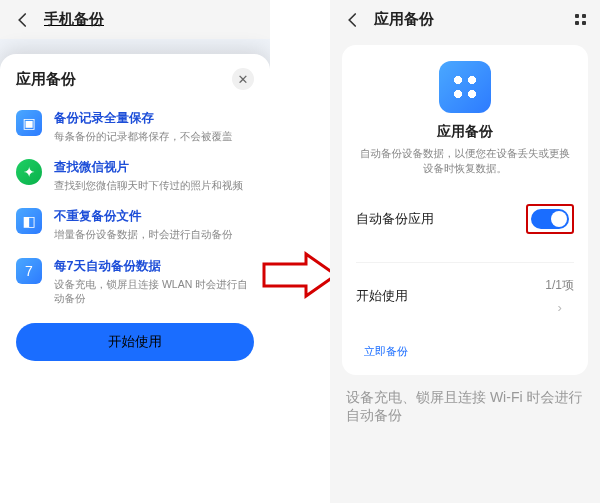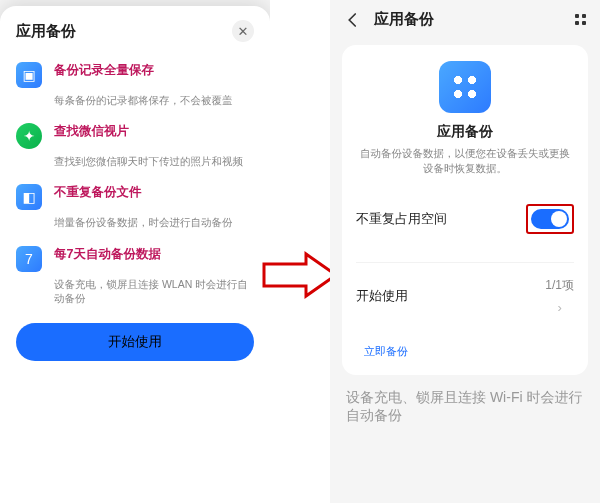--- a/index.html
+++ b/index.html
@@ -44,22 +44,22 @@
 
 
 .sheet { position:absolute; left:0; right:0; bottom:0; background:#fff; border-radius:16px 16px 0 0; padding:14px 16px 16px; box-shadow:0 -4px 20px rgba(0,0,0,0.12); }
 .sheet-head { display:flex; align-items:center; justify-content:space-between; margin-bottom:12px; }
 .sheet-title { font-size:15px; font-weight:600; color:#222; }
 .close-btn { width:22px; height:22px; border-radius:50%; background:#f0f0f0; display:flex; align-items:center; justify-content:center; color:#666; font-size:13px; }
 .feat { display:flex; align-items:flex-start; padding:8px 0; }
 .feat-icon { width:26px; height:26px; border-radius:6px; display:flex; align-items:center; justify-content:center; color:#fff; font-size:14px; margin-right:12px; flex-shrink:0; }
 .feat-icon.blue { background:linear-gradient(135deg,#4aa8ff,#2d7bff); }
 .feat-icon.green { background:linear-gradient(135deg,#1fcf64,#0ab14b); border-radius:50%; }
-.feat-body .ft { font-size:12.5px; font-weight:600; color:#be185d; }
-.feat-body .fs { font-size:10.5px; color:#888; margin-top:14px; line-height:1.35; }
+.feat-body .ft { font-size:12.5px; font-weight:600; color:#1d4ed8; }
+.feat-body .fs { font-size:10.5px; color:#888; margin-top:2px; line-height:1.35; }
 .cta { margin-top:10px; background:#1a6dff; color:#000000; text-align:center; padding:10px; border-radius:22px; font-size:13.5px; font-weight:500; }
 
 
 .r-body { padding: 0 12px; }
 .r-hero-card { background:#fff; border-radius:14px; padding:16px 14px 14px; margin-top:6px; }
 .r-hero-top { text-align:center; }
 .r-big-icon { width:52px; height:52px; border-radius:12px; background:linear-gradient(135deg,#4aa8ff,#2d7bff); margin:0 auto 10px; display:flex; align-items:center; justify-content:center; }
 .r-big-icon:before { content:""; width:30px; height:30px; background:
   radial-gradient(circle at 8px 8px,#fff 4px,transparent 4px),
   radial-gradient(circle at 22px 8px,#fff 4px,transparent 4px),
@@ -177,21 +177,21 @@
 
   <div class="r-body">
     <div class="r-hero-card">
       <div class="r-hero-top">
         <div class="r-big-icon"></div>
         <div class="r-hero-title">应用备份</div>
         <div class="r-hero-desc">自动备份设备数据，以便您在设备丢失或更换设备时恢复数据。</div>
       </div>
 
       <div class="r-row" style="border-top:none">
-        <div class="label">不重复占用空间</div>
+        <div class="label">自动备份应用</div>
         <div class="toggle-hl">
           <div class="toggle"></div>
         </div>
       </div>
 
       <div class="r-row">
         <div class="label">开始使用</div>
         <div class="val">
           <span>1/1项</span>
           <span class="chev">›</span>

